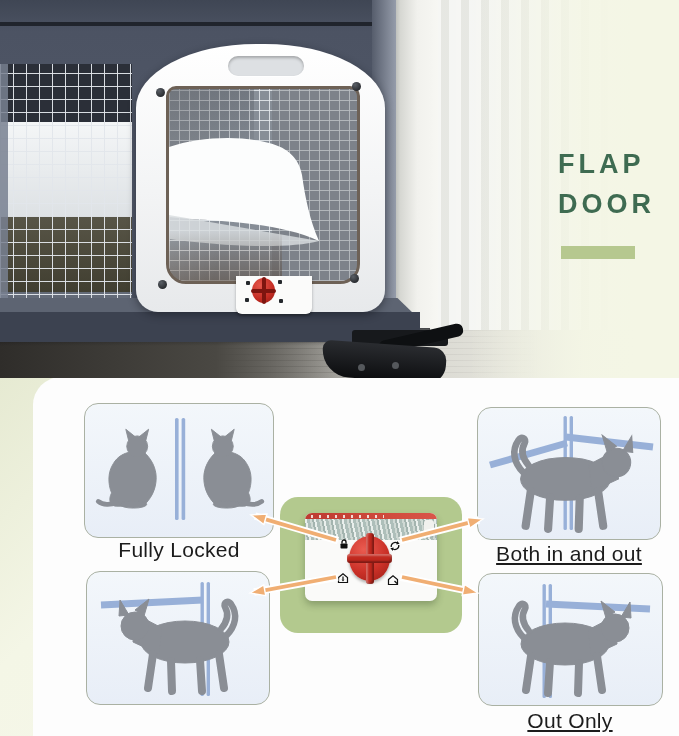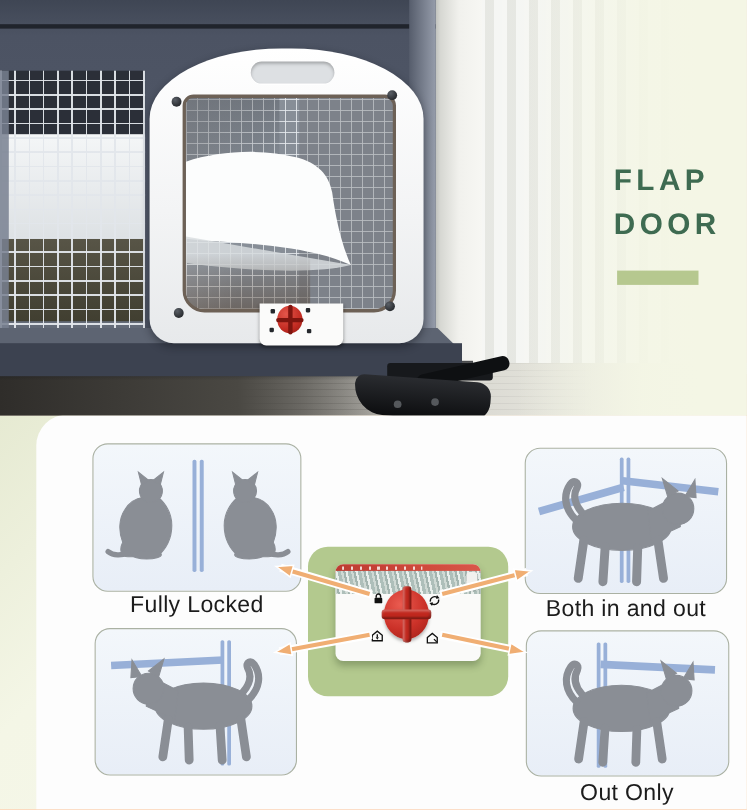--- a/index.html
+++ b/index.html
@@ -1,17 +1,17 @@
 <!DOCTYPE html>
 <html><head>
 <meta charset="utf-8">
 <style>
   html,body{margin:0;padding:0;background:#fff;}
   .stage{position:relative;width:679px;height:736px;overflow:hidden;
-         font-family:"Liberation Sans",sans-serif;background:#f97316;}
+         font-family:"Liberation Sans",sans-serif;background:#d946ef;}
   .abs{position:absolute;}
   
   .photo{left:0;top:0;width:679px;height:378px;background:#f1f1ed;overflow:hidden;}
   .ph-wall{left:350px;top:0;width:329px;height:340px;background:linear-gradient(90deg,#dededa,#f2f2ee 40%,#f6f6f1);}
   .ph-frame{left:392px;top:0;width:46px;height:334px;background:linear-gradient(90deg,#a9aca9 0,#d6d7d2 18%,#f1f1ed 55%,#f7f7f3);}
   .ph-curtain{left:436px;top:0;width:172px;height:332px;background:#eff0ec;overflow:hidden;}
   .ph-curtain::after{content:"";position:absolute;inset:0;opacity:.8;
      background:repeating-linear-gradient(90deg,rgba(255,255,255,.55) 0 5px,rgba(205,207,200,.32) 5px 13px,rgba(255,255,255,.5) 13px 20px);}
   .blob1{left:440px;top:-12px;width:112px;height:150px;border-radius:50%;
      background:radial-gradient(ellipse,#c3d0b2 0%,rgba(195,208,178,0) 70%);filter:blur(6px);opacity:.8;}
@@ -82,21 +82,21 @@
      background:linear-gradient(135deg,#e6ead2 0%,#f4f6e6 28%,#f8f9ee 100%);overflow:hidden;}
   .board{left:33px;top:-1px;width:700px;height:420px;background:#fdfdfd;border-radius:28px;}
   .panel{background:linear-gradient(180deg,#f3f7fb,#e8eef7);border:1.5px solid #aab1a3;border-radius:14px;
      box-sizing:border-box;overflow:hidden;}
   .panel svg{position:absolute;left:0;top:0;}
   .p-tl{left:84px;top:25px;width:190px;height:135px;}
   .p-tr{left:477px;top:29px;width:184px;height:133px;}
   .p-bl{left:86px;top:193px;width:184px;height:134px;}
   .p-br{left:478px;top:195px;width:185px;height:133px;}
   .mode-label{color:#1c1c1c;font-size:21px;font-weight:500;text-align:center;width:200px;letter-spacing:.3px;}
-  .l1{left:79px;top:160px;} .l2{left:469px;top:164px;} .l3{left:78px;top:329px;} .l4{left:470px;top:331px;}
+  .l1{left:79px;top:160px;} .l2{left:469px;top:164px;text-decoration:underline;} .l3{left:78px;top:329px;} .l4{left:470px;top:331px;text-decoration:underline;}
   .gsquare{left:280px;top:119px;width:182px;height:136px;background:#b3c98e;border-radius:18px;}
   .fphoto{left:305px;top:135px;width:132px;height:88px;background:#fafaf9;border-radius:7px;
      box-shadow:0 4px 7px rgba(40,60,30,.3);}
   .fp-red{position:absolute;left:0;top:0;width:100%;height:8px;border-radius:7px 7px 0 0;
      background:linear-gradient(90deg,#bd3a31,#cf4a3c 60%,#d9564a);}
   .fp-red::after{content:"";position:absolute;left:6px;top:2px;width:55%;height:3px;
      background:repeating-linear-gradient(90deg,rgba(255,255,255,.8) 0 2px,transparent 2px 8px);}
   .fp-fuzz{position:absolute;left:0;top:6px;width:100%;height:21px;
      background:repeating-linear-gradient(78deg,#cfd9d4 0 2px,#a3b4af 2px 4px,#e9efec 4px 6px,#aebfba 6px 9px);}
   .fp-latch{position:absolute;right:3px;top:7px;width:10px;height:16px;background:#f1f1ee;border-radius:3px;

